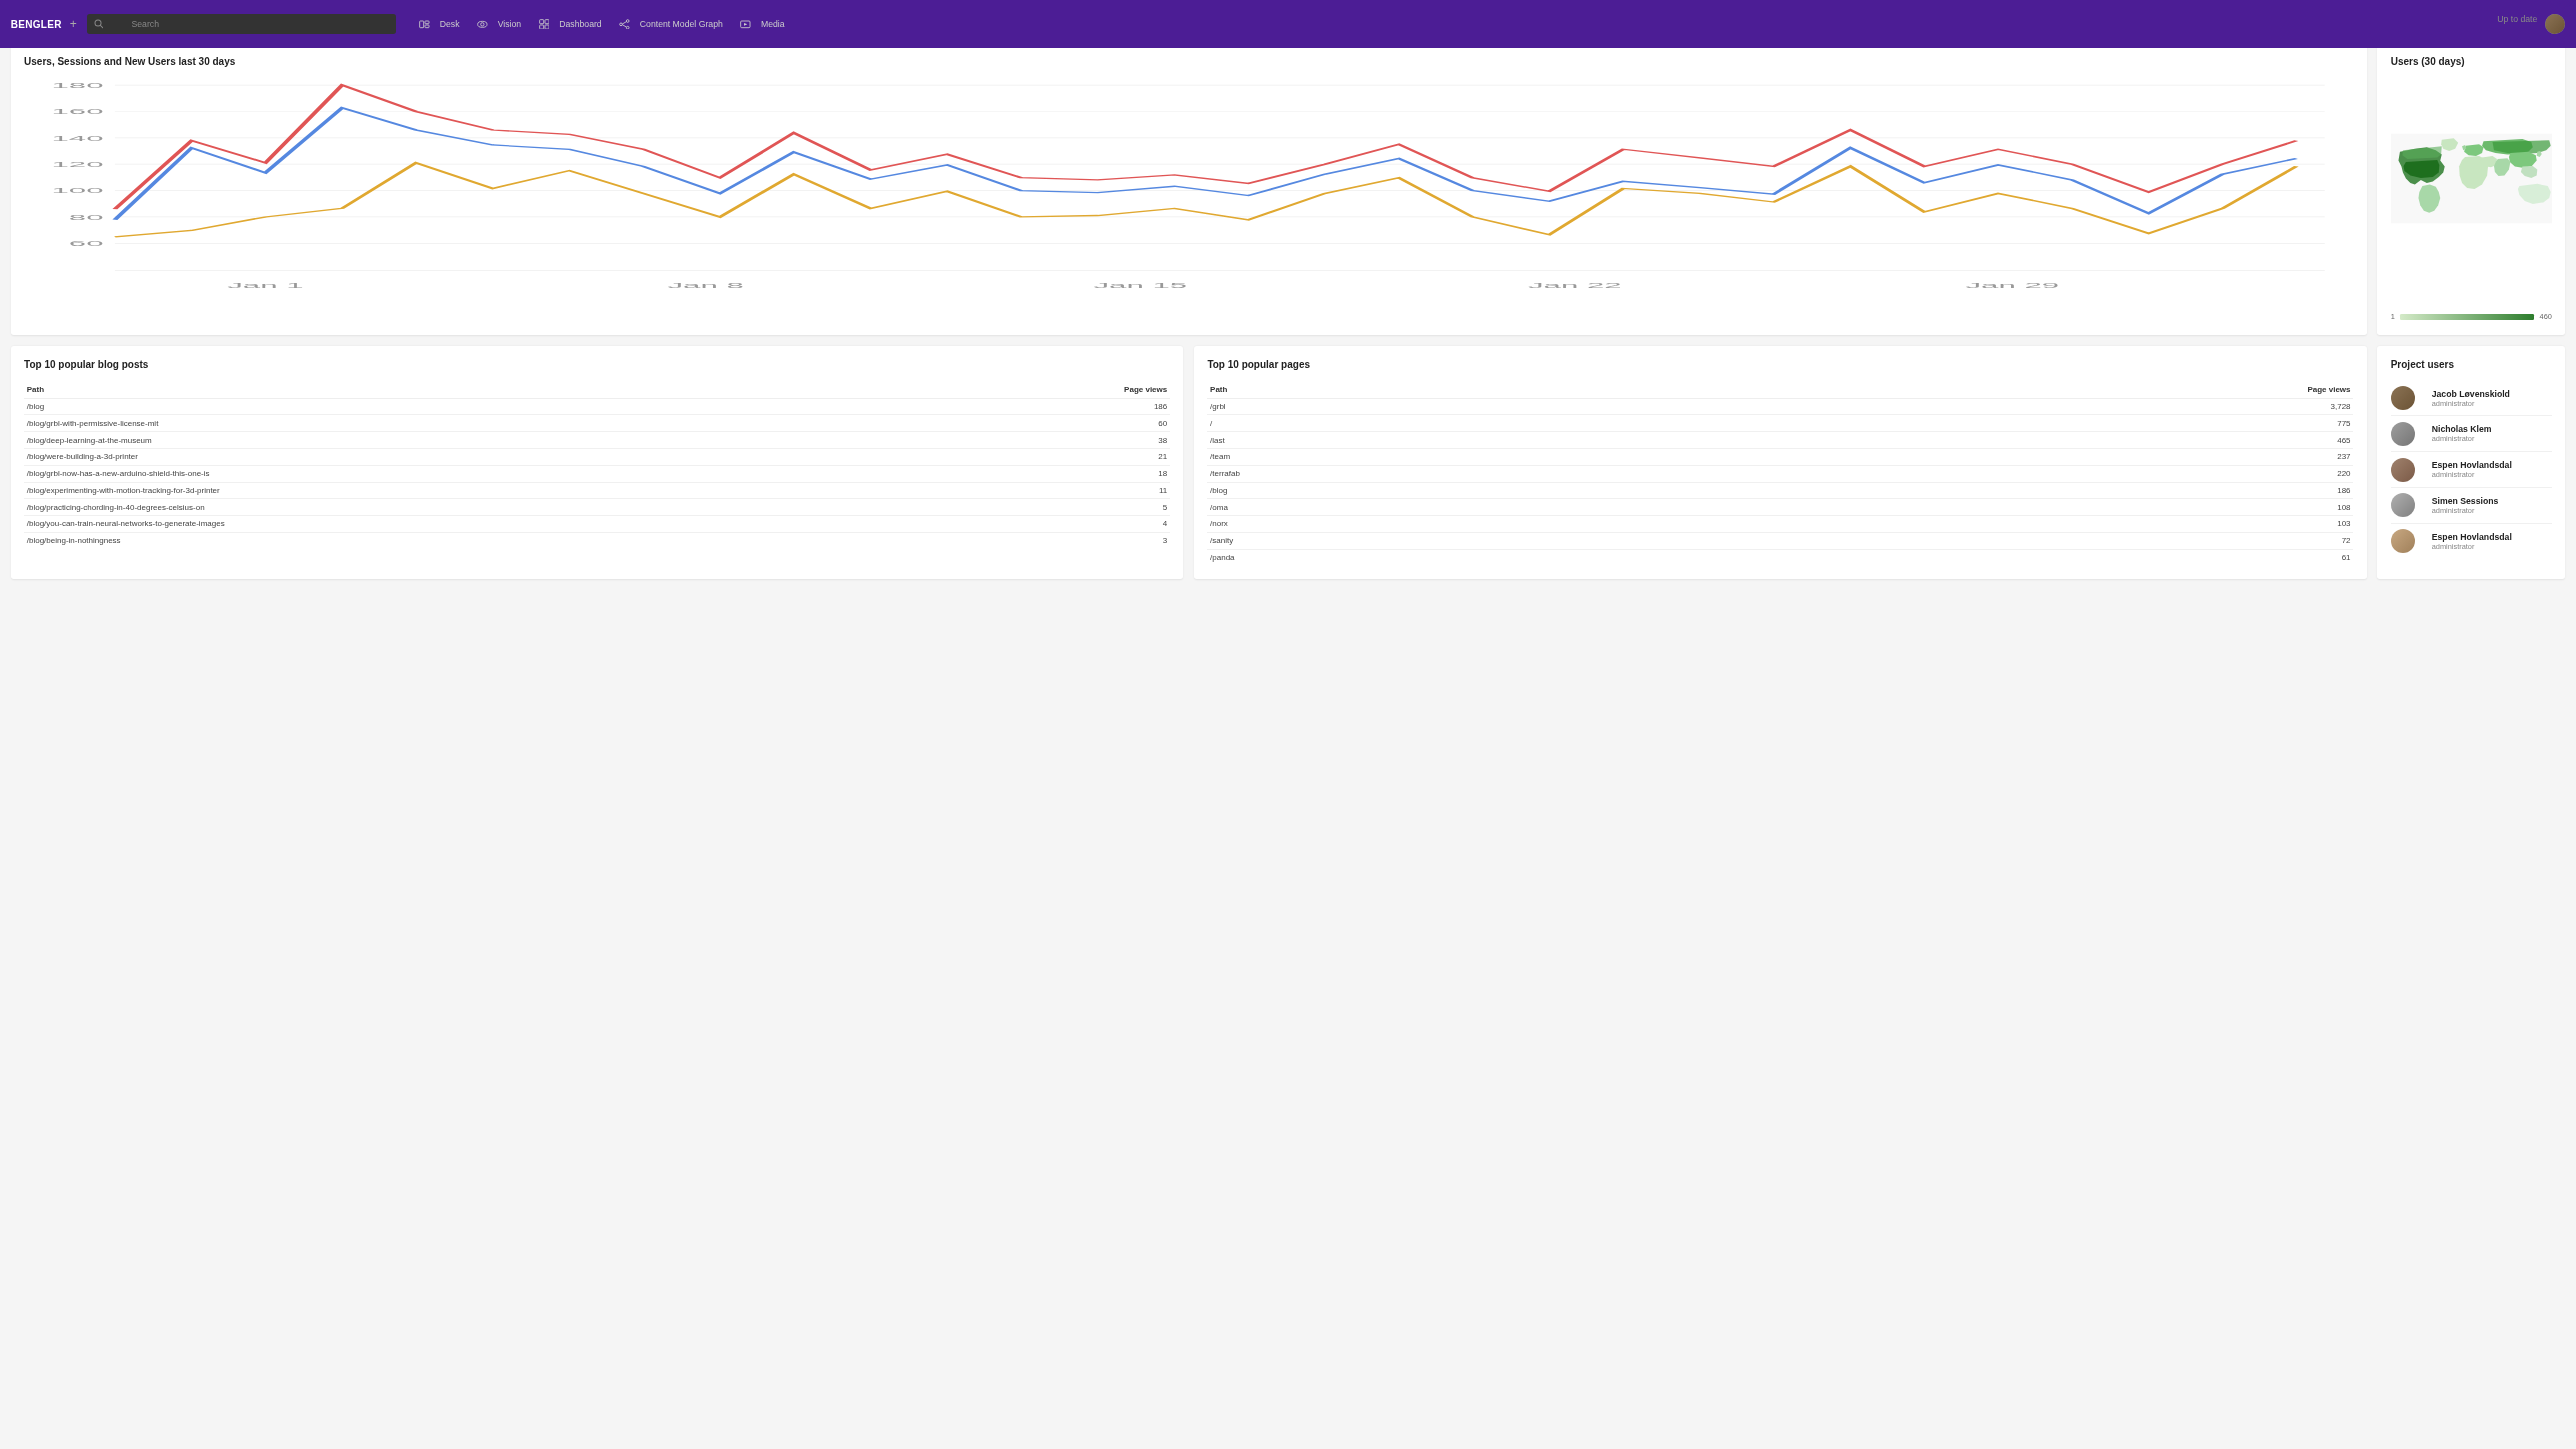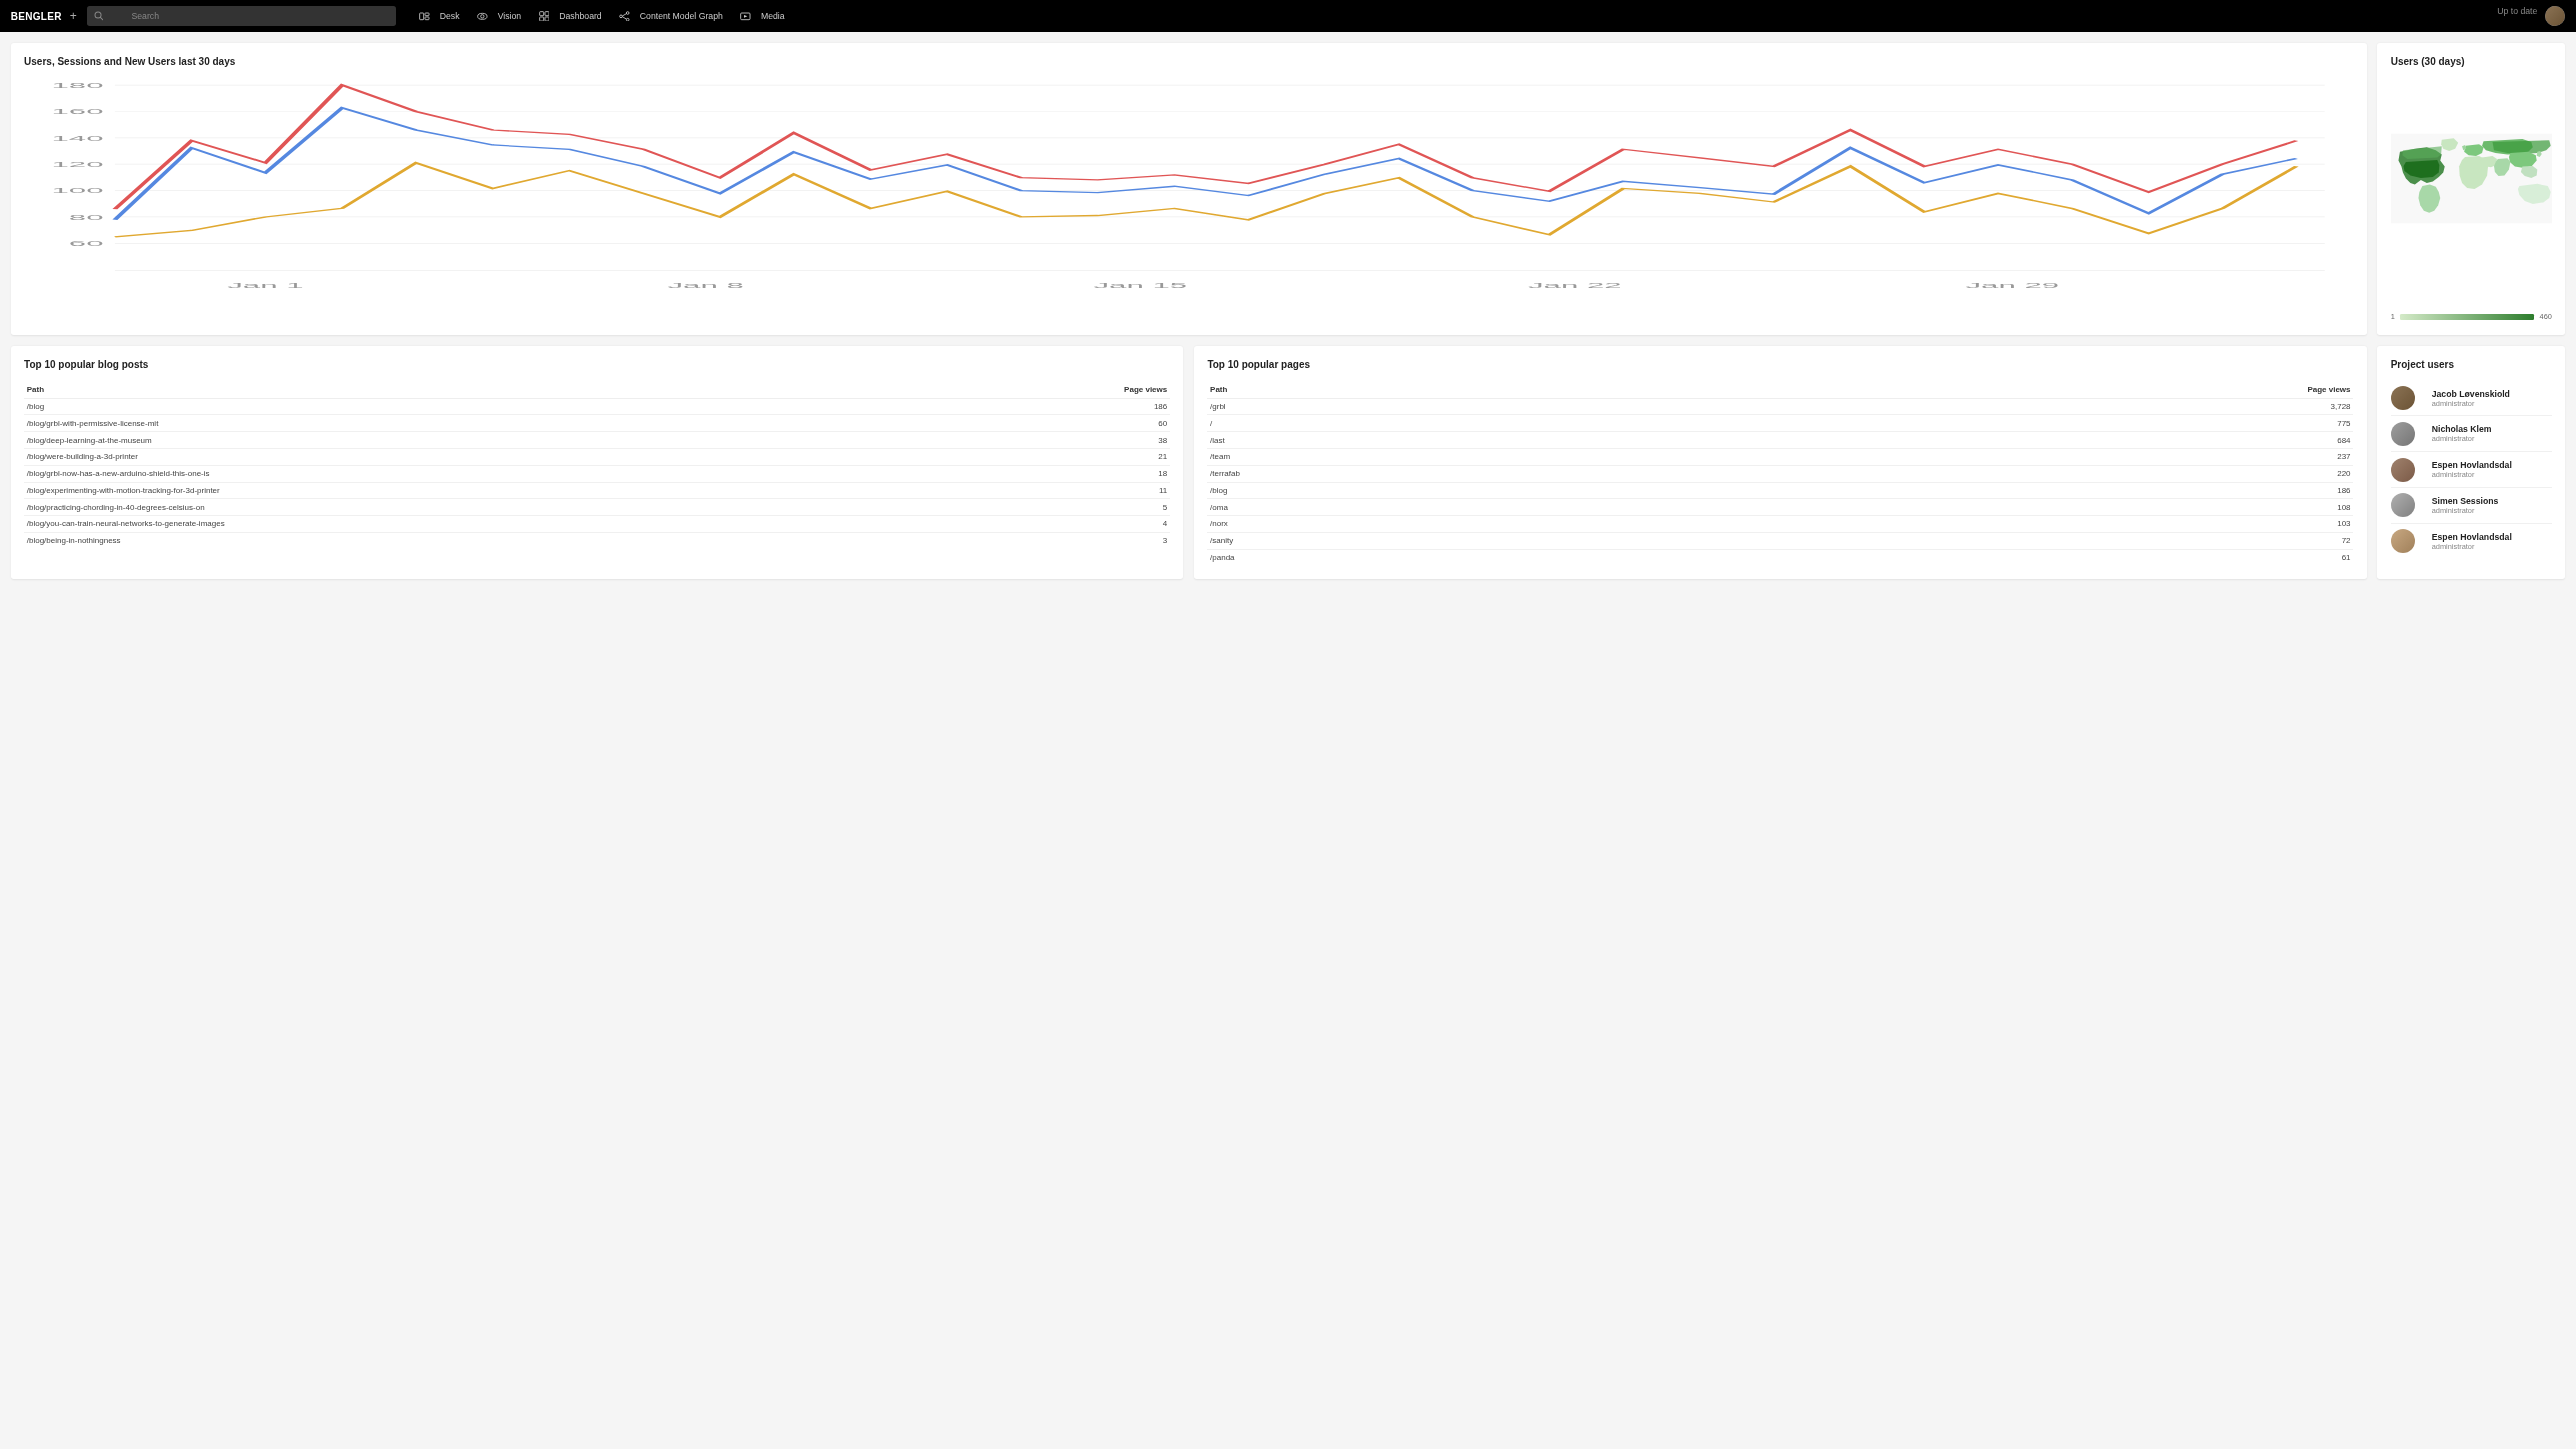--- a/index.html
+++ b/index.html
@@ -1,21 +1,21 @@
 <!DOCTYPE html>
 <html style="font-size:10.7px"><head>
   <meta charset="utf-8">
   <style>
     * { box-sizing: border-box; margin: 0; padding: 0; }
     body { font-family: -apple-system, BlinkMacSystemFont, 'Segoe UI', sans-serif; background: #f5f5f5; font-size: 8.7px; color: #333; }
 
     
     .header {
-      display: flex; align-items: center; background: #000000; color: #fff;
-      height: 32px; padding: 0 10.7px; gap: 8px; position: fixed; top: 0; left: 0; right: 0; z-index: 100;
+      display: flex; align-items: center; background: #4c1d95; color: #fff;
+      height: 48px; padding: 0 10.7px; gap: 8px; position: fixed; top: 0; left: 0; right: 0; z-index: 100;
     }
     .header-logo { font-weight: 700; font-size: 10px; letter-spacing: 0.3px; color: #fff; }
     .header-plus { color: #aaa; font-size: 12px; cursor: pointer; margin-right: 2.7px; }
     .header-search {
       display: flex; align-items: center; background: #333; border-radius: 2.7px;
       padding: 0 6.7px; gap: 4px; flex: 1; max-width: 309px; height: 20px;
     }
     .header-search input { background: transparent; border: none; outline: none; color: #ccc; font-size: 8.7px; width: 100%; padding-left: 24px; }
     .header-search input::placeholder { color: #888; }
     .search-icon-svg { color: #888; flex-shrink: 0; }
@@ -301,21 +301,21 @@
           <tr>
             <td>/grbl</td>
             <td class="right">3,728</td>
           </tr>
           <tr>
             <td>/</td>
             <td class="right">775</td>
           </tr>
           <tr>
             <td>/last</td>
-            <td class="right">684</td>
+            <td class="right">465</td>
           </tr>
           <tr>
             <td>/team</td>
             <td class="right">237</td>
           </tr>
           <tr>
             <td>/terrafab</td>
             <td class="right">220</td>
           </tr>
           <tr>

